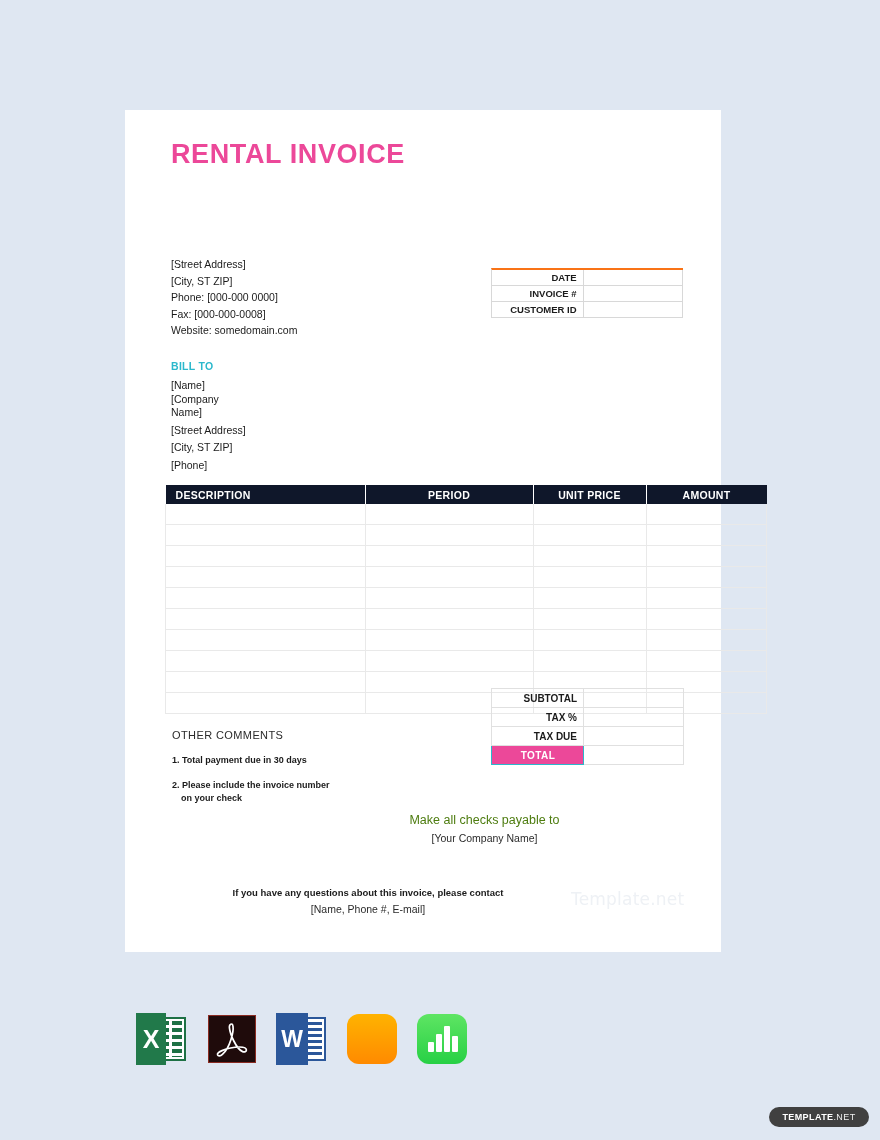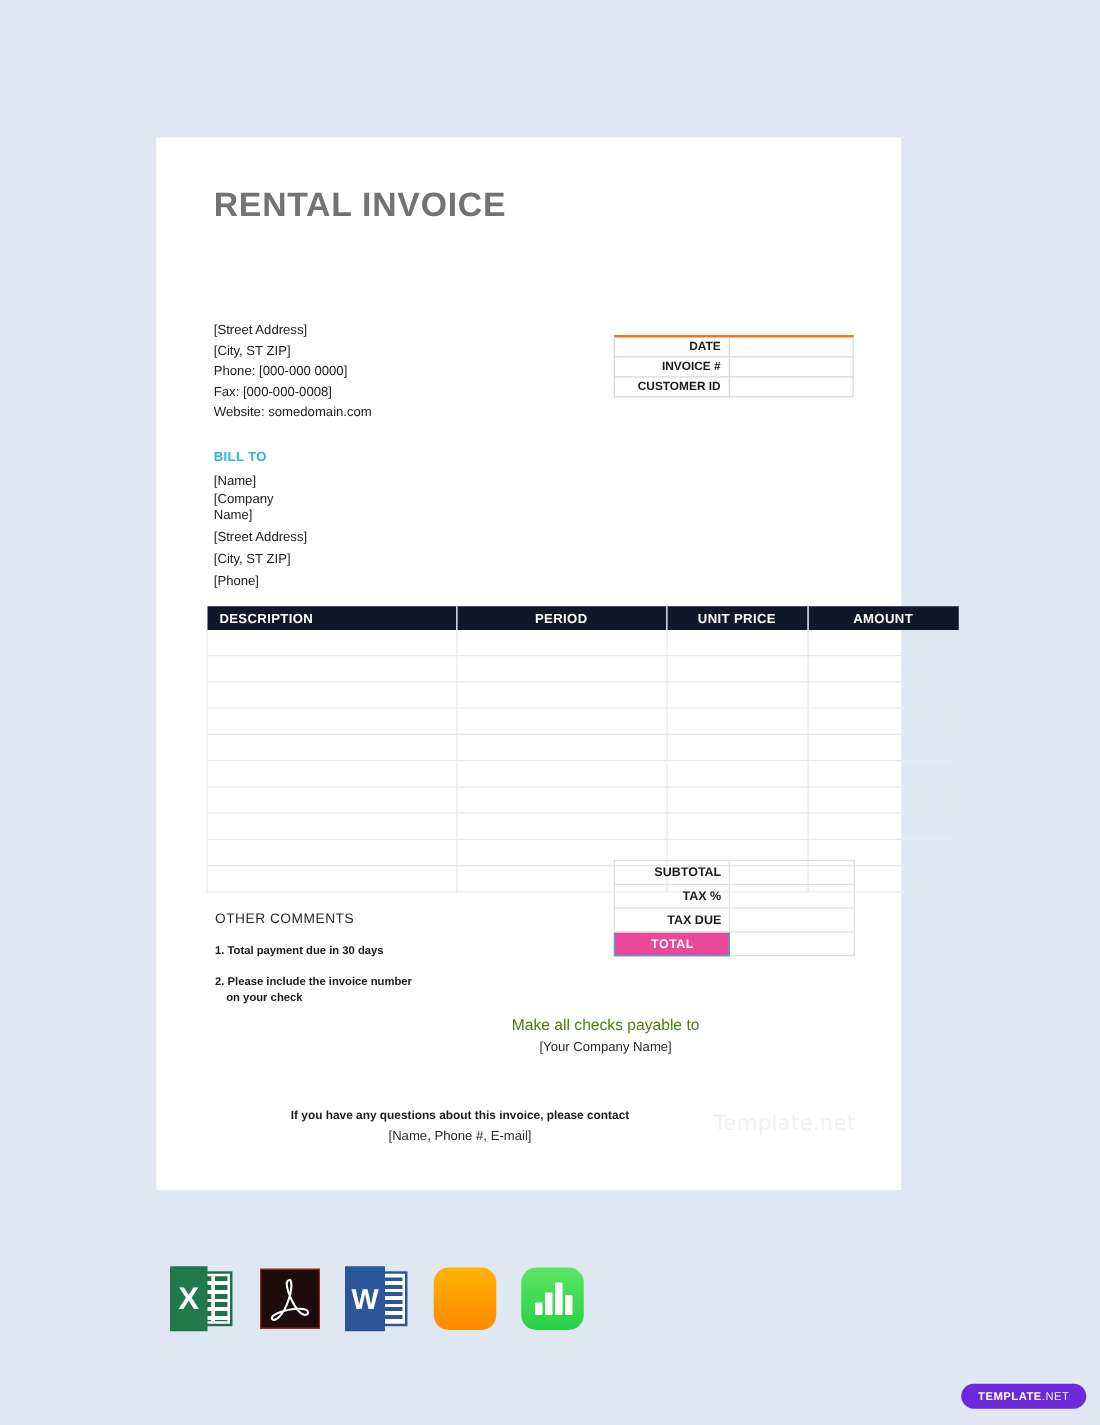--- a/index.html
+++ b/index.html
@@ -22,25 +22,25 @@
     top: 110px;
     width: 596px;
     height: 842px;
     background: #ffffff;
     box-sizing: border-box;
   }
 
   .doc-title {
     position: absolute;
     left: 46px;
-    top: 39px;
+    top: 29px;
     font-size: 27px;
     font-weight: bold;
     letter-spacing: 0.6px;
-    color: #737373;
+    color: #ec4899;
     white-space: nowrap;
   }
 
   
   .sender {
     position: absolute;
     left: 46px;
     top: 146px;
     font-size: 10.5px;
     color: #1b1b1b;
@@ -345,21 +345,21 @@
   }
 
   
   .badge {
     position: absolute;
     left: 769px;
     top: 1107px;
     width: 100px;
     height: 20px;
     border-radius: 10px;
-    background: #6d28d9;
+    background: #404040;
     color: #ffffff;
     font-size: 9px;
     letter-spacing: 0.4px;
     display: flex;
     align-items: center;
     justify-content: center;
   }
   .badge .b1 { font-weight: bold; }
   .badge .b2 { font-weight: normal; opacity: 0.92; }
 </style>

